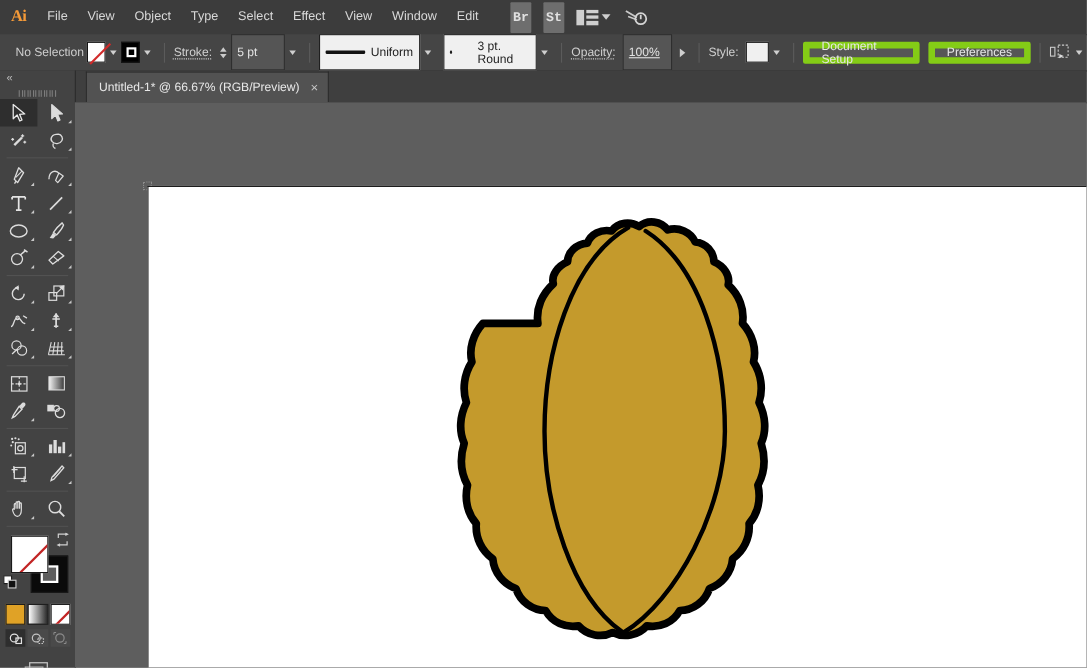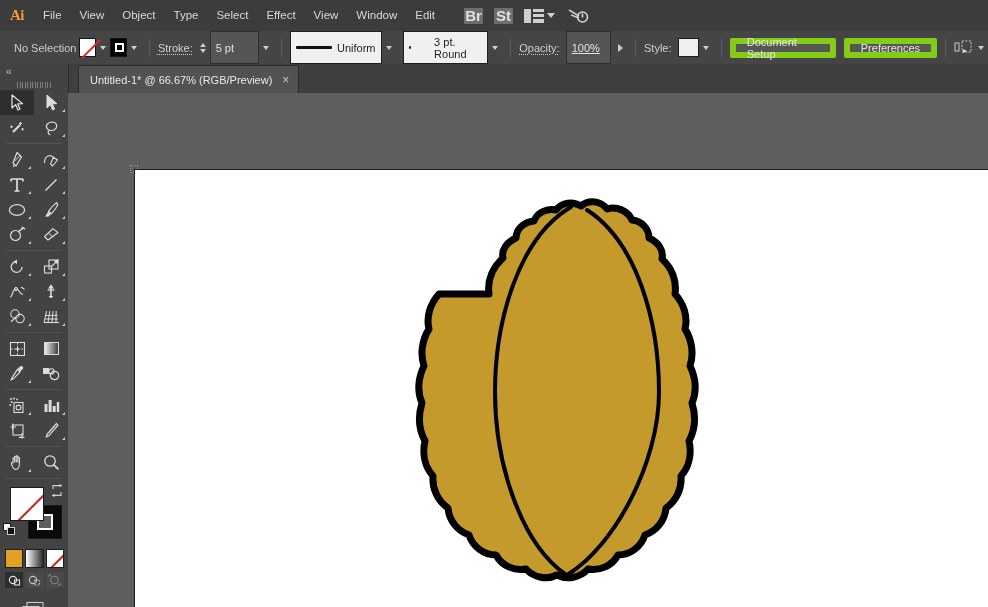--- a/index.html
+++ b/index.html
@@ -22,23 +22,23 @@
     width:34px;height:31px;display:flex;align-items:center;justify-content:center;
     font-weight:bold;font-size:15px;color:#f59a38;letter-spacing:-.5px;
     font-family:"Liberation Serif",serif;
   }
   .menu-item{
     padding:0 9px;height:31px;line-height:31px;font-size:11.5px;color:#d8d8d8;
     cursor:default;white-space:nowrap;
   }
   .menubar-right{display:flex;align-items:center;margin-left:20px;}
   .sq-btn{
-    width:19px;height:16px;background:#6e6e6e;color:#e0e0e0;
-    font-size:15px;font-weight:bold;display:flex;align-items:center;justify-content:center;
-    margin-right:11px;border-radius:1px;font-family:Liberation Sans, sans-serif;
+    width:19px;height:28px;background:#6e6e6e;color:#e0e0e0;
+    font-size:12px;font-weight:bold;display:flex;align-items:center;justify-content:center;
+    margin-right:11px;border-radius:1px;font-family:Liberation Mono, monospace;
   }
   .arrange-ico{width:20px;height:14px;position:relative;margin-right:3px;}
   .arrange-ico i{position:absolute;background:#cfcfcf;display:block;}
   .chev{
     width:0;height:0;border-left:4px solid transparent;border-right:4px solid transparent;
     border-top:5px solid #cfcfcf;margin-right:12px;
   }
   .power-ico{width:22px;height:18px;position:relative;}
 
   

